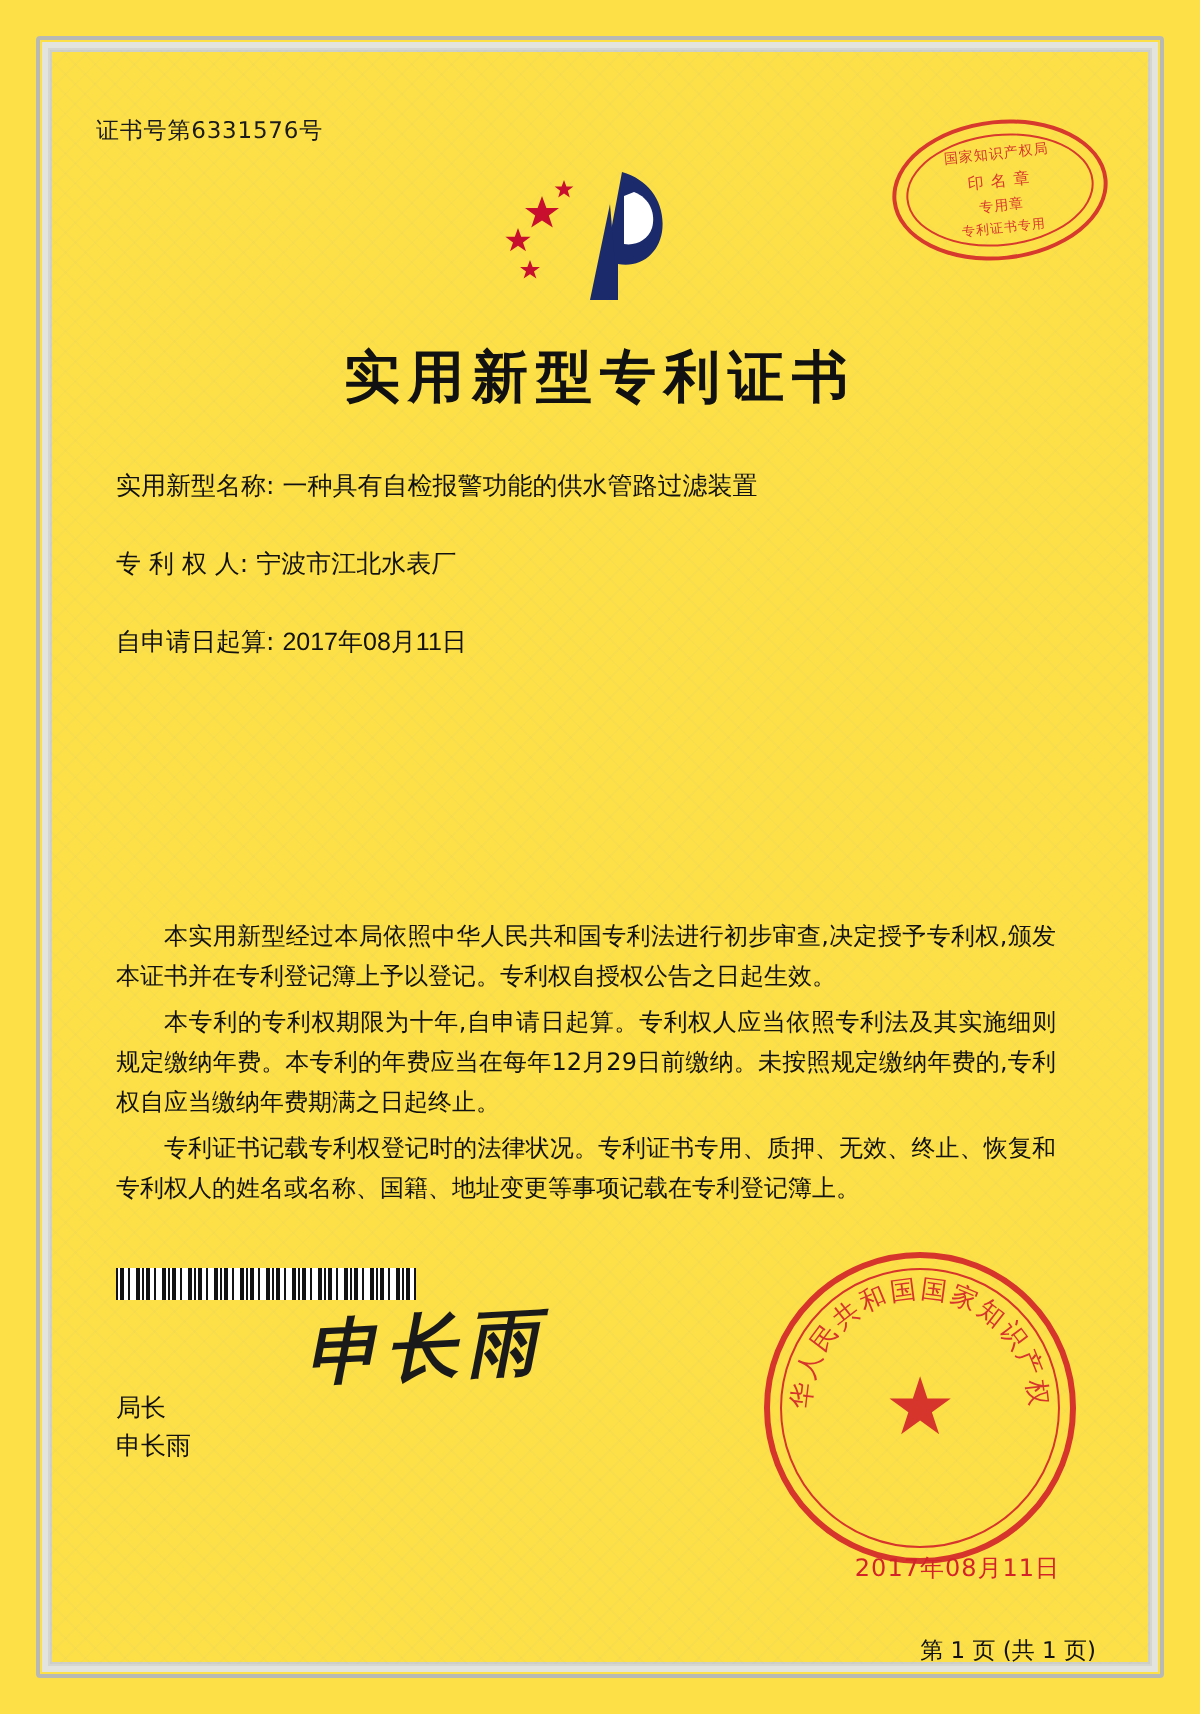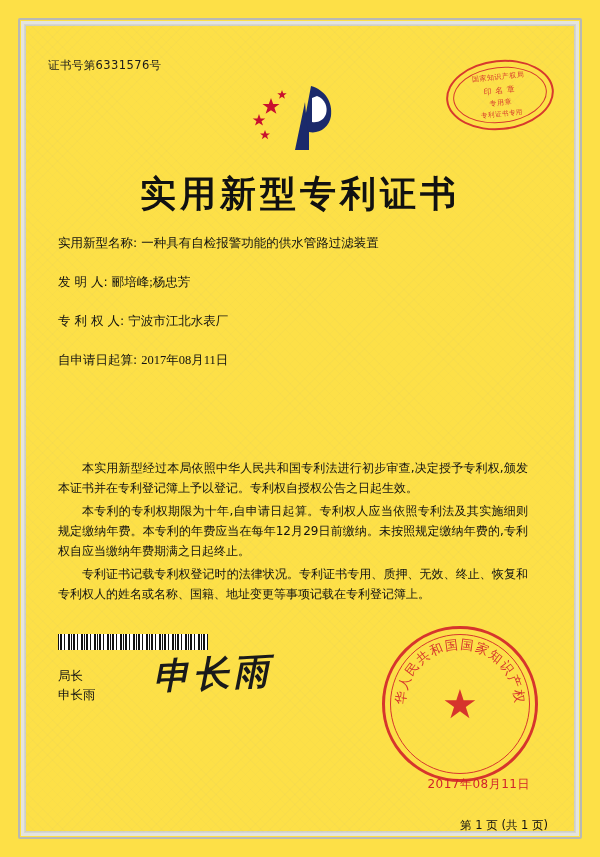--- a/index.html
+++ b/index.html
@@ -111,21 +111,21 @@
     width: 150px;
     height: 78px;
   }
 
   .title {
     position: absolute;
     left: 0; right: 0;
     top: 112px;
     text-align: center;
     font-family: "DejaVu Sans", sans-serif;
-    font-size: 36px;
+    font-size: 28px;
     font-weight: bold;
     letter-spacing: 4px;
     color: #111;
   }
 
   .fields {
     position: absolute;
     left: 10px;
     right: 4px;
     top: 176px;
@@ -135,21 +135,21 @@
     color: #111;
     margin-bottom: 21px;
     line-height: 18px;
     white-space: nowrap;
   }
   .field-label {
     display: inline-block;
     font-family: "DejaVu Sans", sans-serif;
   }
   .field-value {
-    font-family: Liberation Serif, serif;
+    font-family: Liberation Sans, sans-serif;
   }
 
   .body-text {
     position: absolute;
     left: 10px;
     right: 6px;
     top: 400px;
     font-size: 12px;
     line-height: 20px;
     color: #111;
@@ -168,21 +168,21 @@
     height: 16px;
     background:
       repeating-linear-gradient(90deg,
         #111 0 1px, #fff 1px 2px, #111 2px 4px, #fff 4px 6px,
         #111 6px 7px, #fff 7px 10px, #111 10px 12px, #fff 12px 13px);
   }
 
   .signature-block {
     position: absolute;
     left: 10px;
-    top: 608px;
+    top: 636px;
     font-size: 12.5px;
     line-height: 19px;
     color: #111;
   }
   .hand-sign {
     position: absolute;
     left: 105px;
     top: 592px;
     font-family: "DejaVu Serif", serif;
     font-size: 36px;
@@ -284,24 +284,20 @@
         <path d="M92,16 C100,19 103,27 101,34 C99,40 93,43 87,42 L87,18 Z" fill="#ffffff"></path>
       </svg>
     </div>
 
     <div class="title">实用新型专利证书</div>
 
     <div class="fields">
       <div class="field-row">
         <span class="field-label">实用新型名称:</span>
         <span class="field-value">一种具有自检报警功能的供水管路过滤装置</span>
-      </div>
-      <div class="field-row">
-        <span class="field-label">发 明 人:</span>
-        <span class="field-value">郦培峰;杨忠芳</span>
       </div>
       <div class="field-row">
         <span class="field-label">专 利 权 人:</span>
         <span class="field-value">宁波市江北水表厂</span>
       </div>
       <div class="field-row">
         <span class="field-label">自申请日起算:</span>
         <span class="field-value">2017年08月11日</span>
       </div>
     </div>

